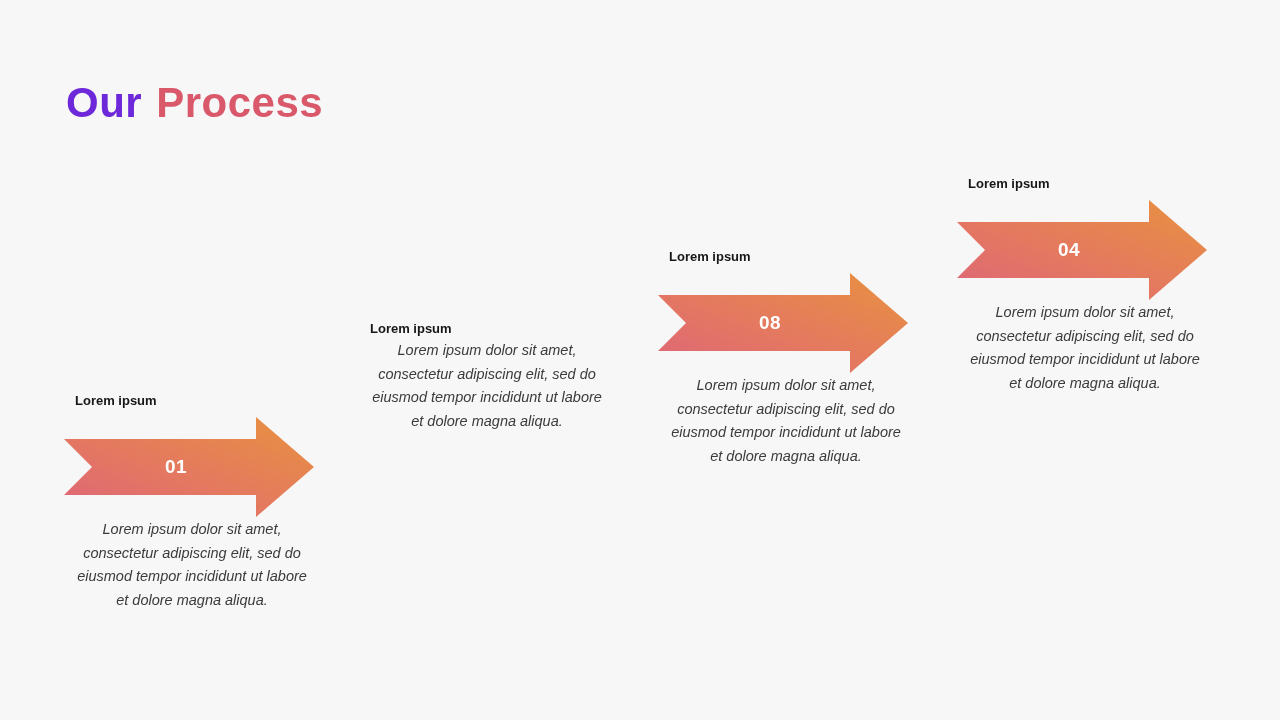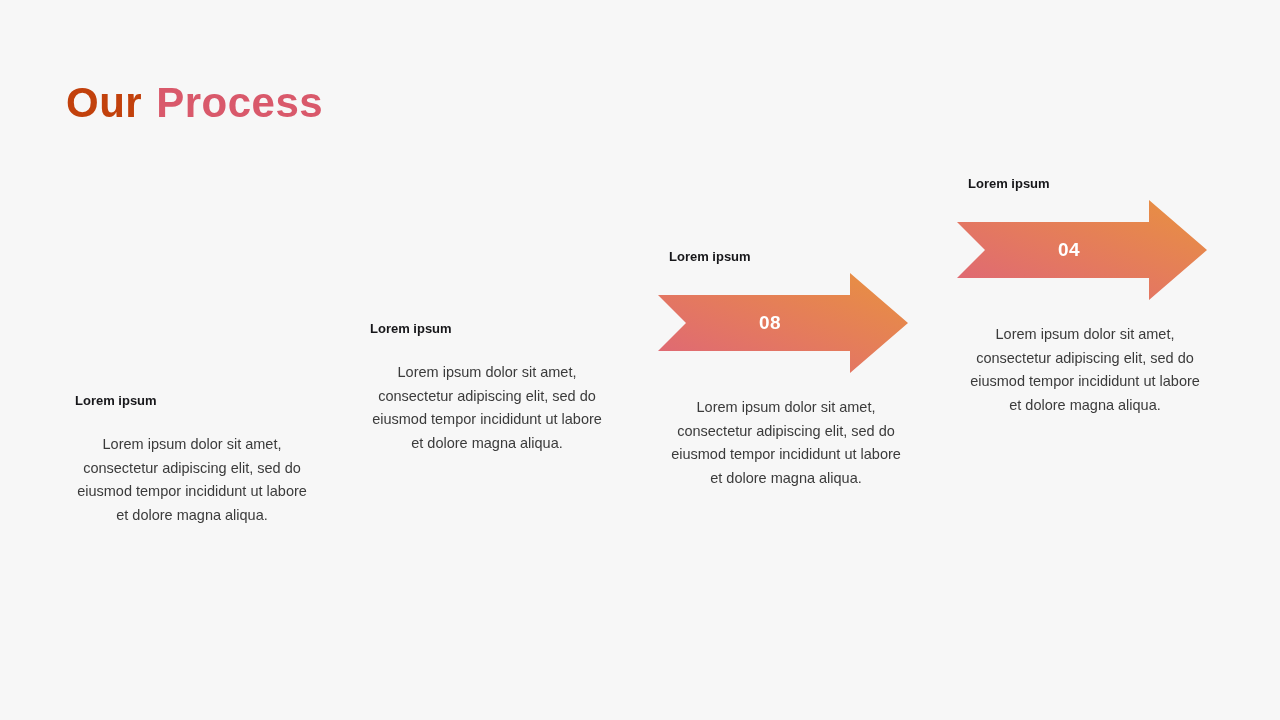--- a/index.html
+++ b/index.html
@@ -19,21 +19,21 @@
   .slide-title {
     position: absolute;
     left: 66px;
     top: 82px;
     font-size: 42px;
     font-weight: bold;
     letter-spacing: 0.5px;
     line-height: 1;
     white-space: nowrap;
   }
-  .slide-title .t-main   { color: #c2410c; margin-top: 27px; }
+  .slide-title .t-main   { color: #6d28d9; margin-top: 27px; }
   .slide-title .t-accent { color: #d9596b; margin-left: 14px; }
 
   
   .step {
     position: absolute;
     width: 262px;
   }
   .step-label {
     font-size: 13px;
     font-weight: bold;
@@ -63,44 +63,58 @@
     display: flex;
     align-items: center;
     justify-content: center;
     font-size: 19px;
     font-weight: bold;
     color: #ffffff;
     letter-spacing: 0.5px;
     pointer-events: none;
   }
   .step-desc {
-    margin-top: 23px;
+    margin-top: 1px;
     margin-left: 8px;
     width: 240px;
     text-align: center;
     font-size: 14.5px;
     line-height: 23.5px;
     color: #3b3b3b;
+    font-style: italic;
   }
 
   
   #step-1 { left: 64px;  top: 394px; }
   #step-2 { left: 359px; top: 322px; }
   #step-3 { left: 658px; top: 250px; }
   #step-4 { left: 957px; top: 177px; }
 </style>
 </head>
 <body>
 
 <div class="slide-title">
   <span class="t-main">Our</span><span class="t-accent">Process</span>
 </div>
 
 <div class="step" id="step-1">
   <div class="step-label">Lorem ipsum</div>
+  <div class="arrow-wrap">
+    <svg viewBox="0 0 250 100" xmlns="http://www.w3.org/2000/svg" aria-hidden="true">
+      <defs>
+        <linearGradient id="grad1" x1="0" y1="1" x2="1" y2="0">
+          <stop offset="0%" stop-color="#de6579"></stop>
+          <stop offset="45%" stop-color="#e4795f"></stop>
+          <stop offset="100%" stop-color="#e8923f"></stop>
+        </linearGradient>
+      </defs>
+      <path d="M 0,22 L 28,50 L 0,78 L 192,78 L 192,100 L 250,50 L 192,0 L 192,22 Z" fill="url(#grad1)"></path>
+    </svg>
+    <div class="step-number">01</div>
+  </div>
   <div class="step-desc">Lorem ipsum dolor sit amet, consectetur adipiscing elit, sed do eiusmod tempor incididunt ut labore et dolore magna aliqua.</div>
 </div>
 
 <div class="step" id="step-2">
   <div class="step-label">Lorem ipsum</div>
   <div class="step-desc">Lorem ipsum dolor sit amet, consectetur adipiscing elit, sed do eiusmod tempor incididunt ut labore et dolore magna aliqua.</div>
 </div>
 
 <div class="step" id="step-3">
   <div class="step-label">Lorem ipsum</div>

